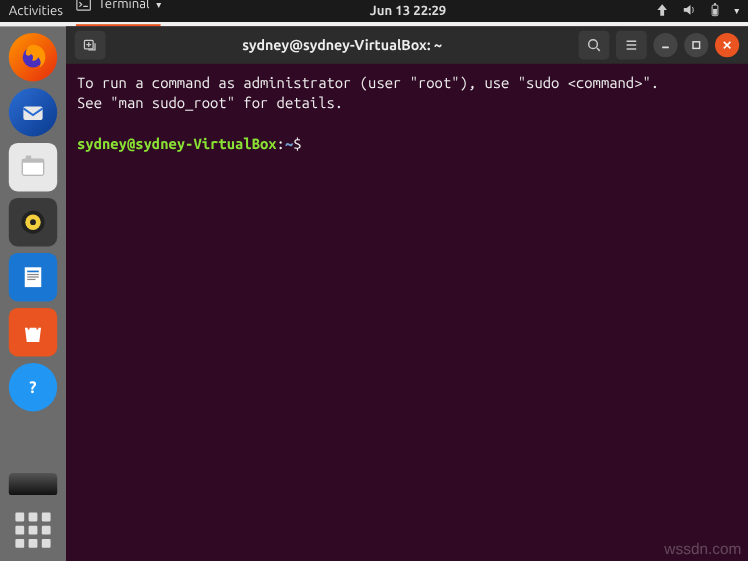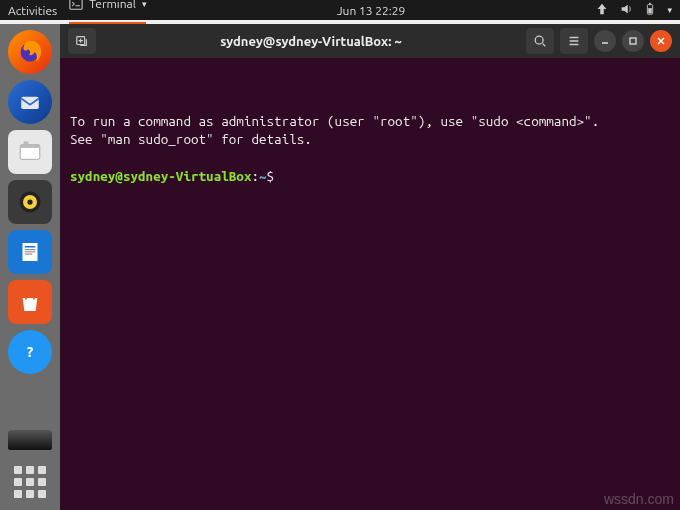--- a/index.html
+++ b/index.html
@@ -14,21 +14,21 @@
     .topbar {
       height: 20px;
       background: #1a1a1a;
       color: #ddd;
       display: flex;
       align-items: center;
       font-size: 12px;
       padding: 0 8px;
     }
     .topbar-left { display: flex; align-items: center; gap: 12px; }
-    .topbar-center { flex: 1; text-align: center; }
+    .topbar-center { flex: 1; text-align: center; font-weight: bold; }
     .topbar-right { display: flex; align-items: center; gap: 10px; }
     .topbar-app { display: flex; align-items: center; gap: 6px; border-bottom: 2px solid #e95420; padding-bottom: 11px; }
     .dropdown-caret { font-size: 9px; }
     .tray-icon svg { width: 14px; height: 14px; }
     .dock {
       position: absolute;
       left: 0;
       top: 24px;
       bottom: 0;
       width: 60px;
@@ -120,21 +120,20 @@
     .win-close { background: #e95420; }
     .win-btn svg { width: 10px; height: 10px; }
     .terminal-body {
       flex: 1;
       padding: 8px 10px;
       font-family: "Ubuntu Mono", "Consolas", monospace;
       font-size: 13.5px;
       color: #eee;
       line-height: 1.35;
       white-space: pre-wrap;
-      margin-top: 46px;
     }
     .term-user { color: #8ae234; font-weight: bold; }
     .term-colon { color: #eee; }
     .term-path { color: #729fcf; font-weight: bold; }
     .term-prompt { color: #eee; }
     .watermark {
       position: absolute;
       right: 6px;
       bottom: 3px;
       font-size: 14px;

